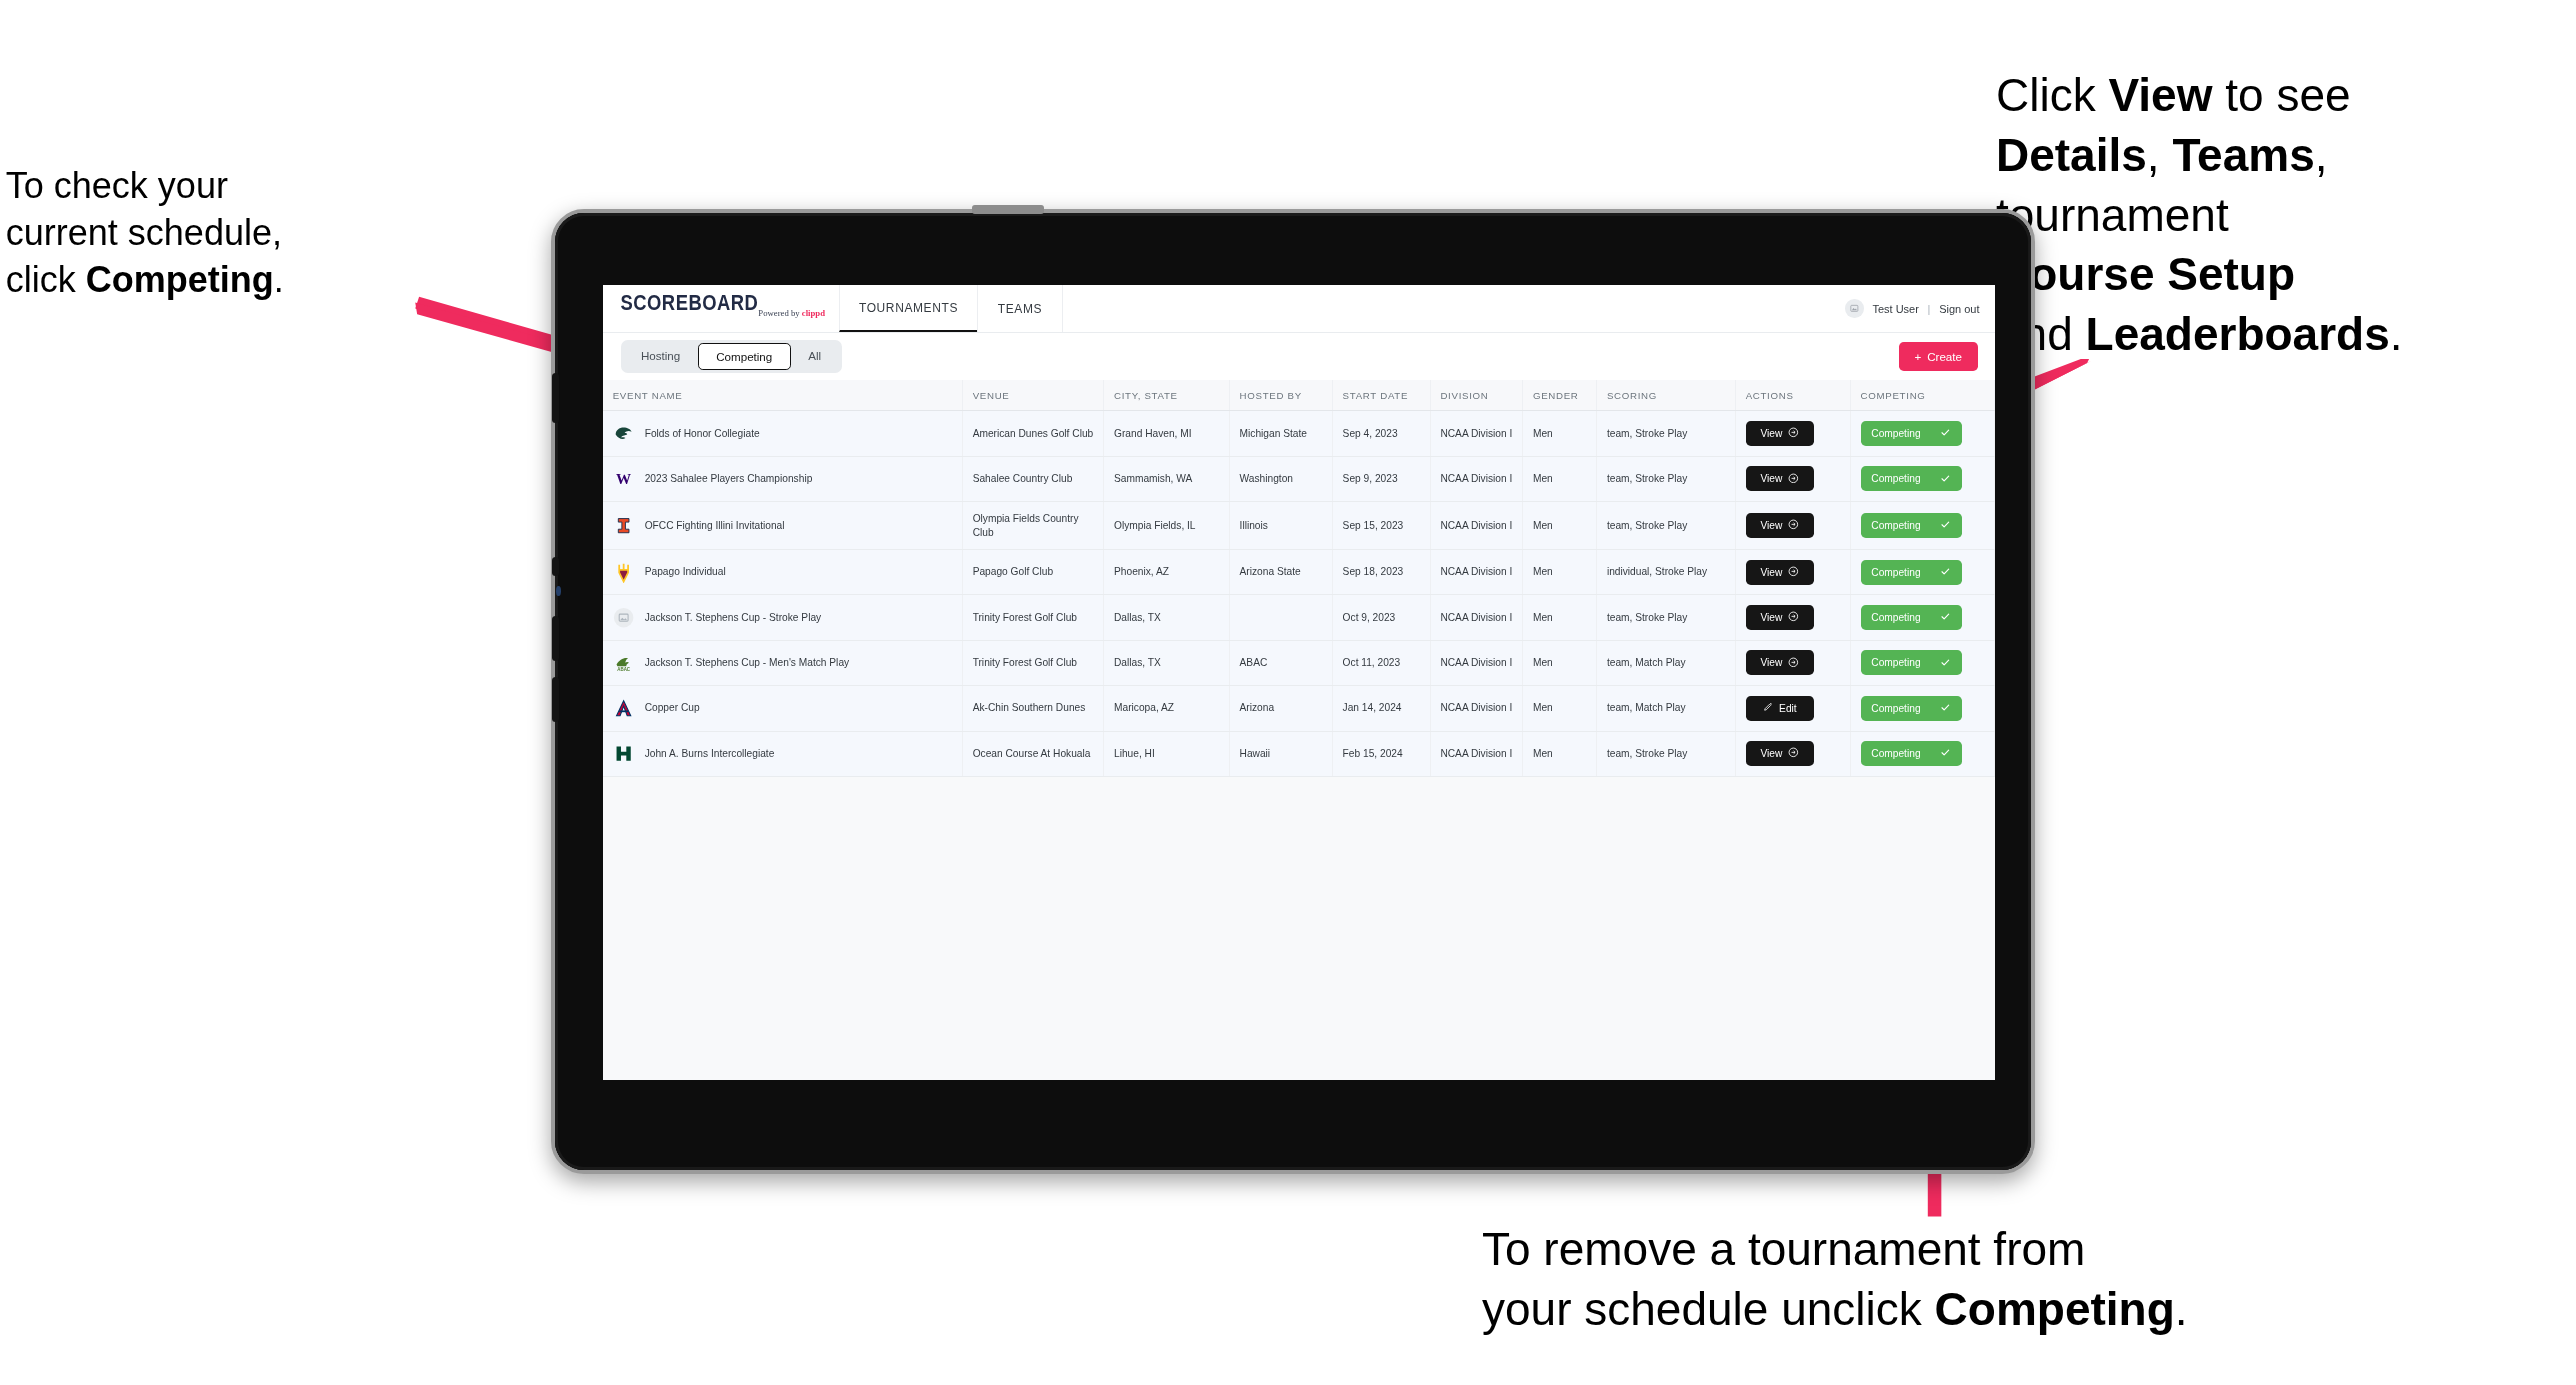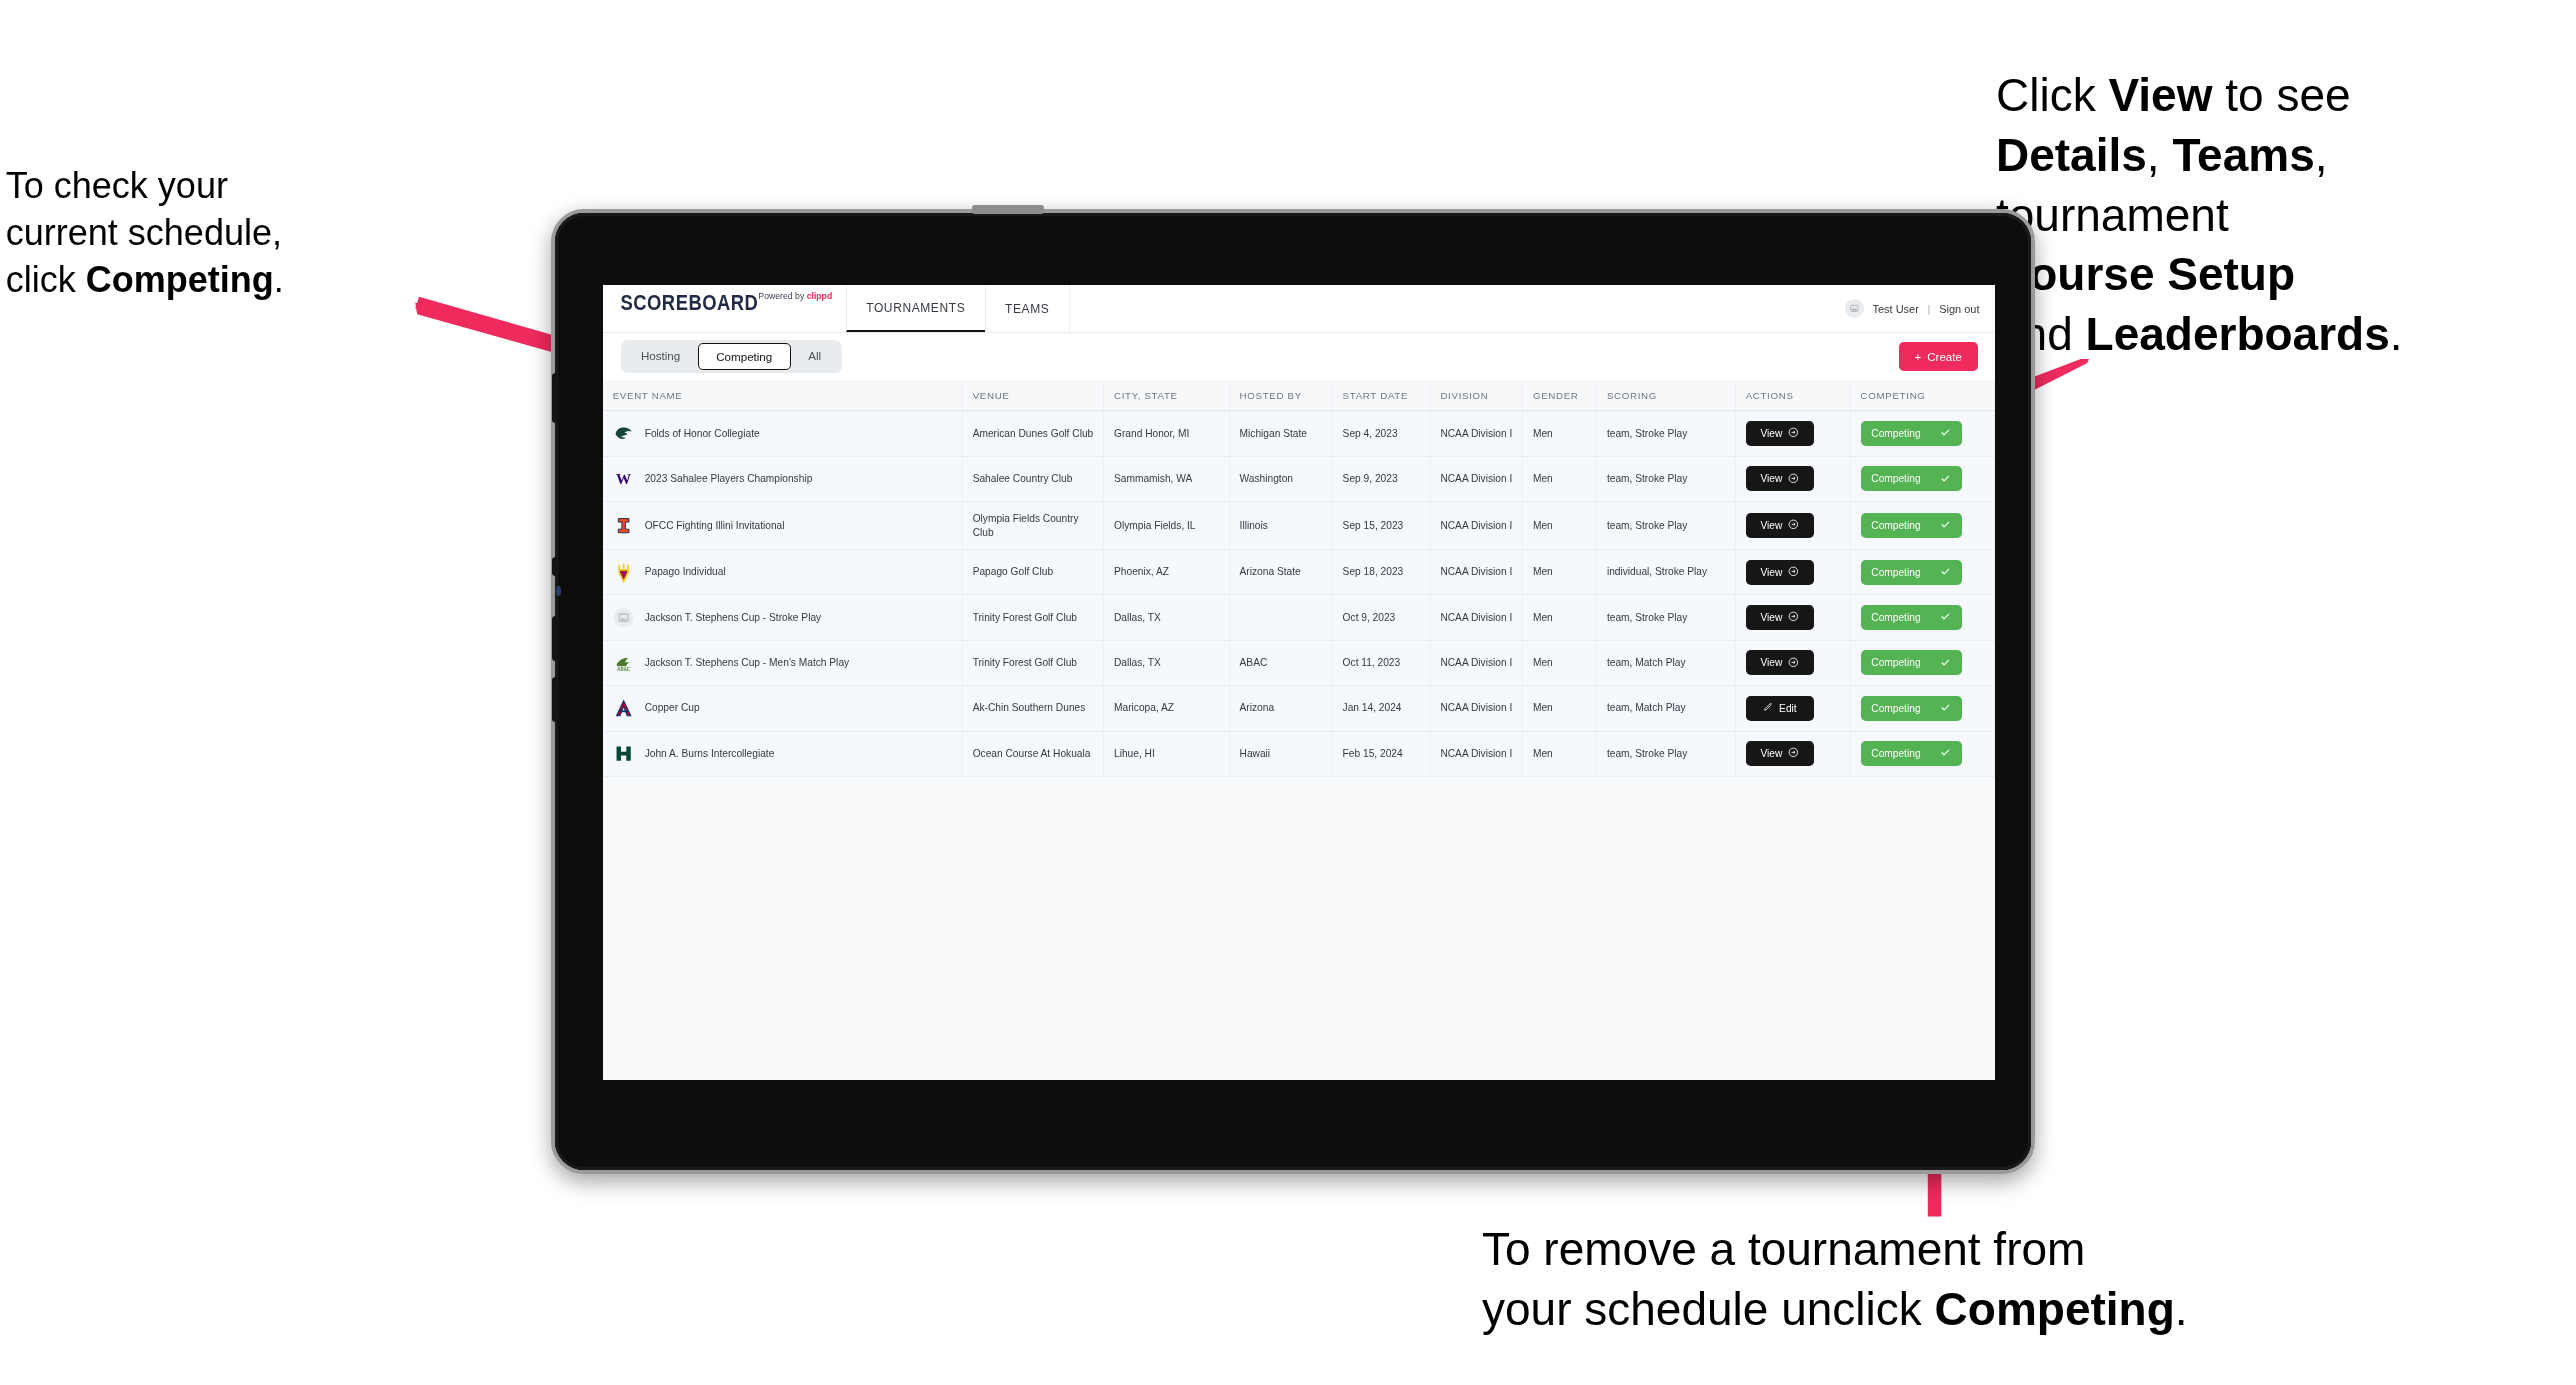--- a/index.html
+++ b/index.html
@@ -44,21 +44,21 @@
     position:absolute;left:603px;top:285px;width:1392px;height:795px;
     background:#f8f9fa;overflow:hidden;
   }
 
   
   #topnav{height:47px;background:#fff;display:flex;align-items:stretch;
           border-bottom:1px solid #e9ecef;}
   #logo-wrap{padding:4.8px 13.6px 0 17.5px;display:flex;flex-direction:row;justify-content:center;}
   #logo-main{font-size:18.4px;font-weight:bold;letter-spacing:0.5px;color:#222b45;
              font-family:"Liberation Sans",sans-serif;transform:scaleY(1.18);transform-origin:left top;}
-  #logo-sub{font-size:8.7px;color:#3b4254;margin-top:1px;}
+  #logo-sub{font-size:8.7px;color:#3b4254;margin-top:18px;font-family:Liberation Serif, serif;}
   #logo-sub .pink{color:#ef2b5e;font-weight:bold;}
   .navtab{display:flex;align-items:center;padding:0 19.4px;font-size:12px;
           color:#343a40;letter-spacing:0.6px;border-left:1px solid #eceef1;cursor:pointer;}
   .navtab.active{border-bottom:2.9px solid #111;text-align:right;}
   #navspacer{flex:1;border-left:1px solid #eceef1;}
   #user-area{display:flex;align-items:center;gap:8.7px;padding:0 15.5px;font-size:11px;color:#343a40;}
   #avatar{width:18.4px;height:18.4px;border-radius:50%;background:#e9ecef;
           display:flex;align-items:center;justify-content:center;color:#9aa0a8;font-size:8.7px;}
   .divider-pipe{color:#adb5bd;}
 
@@ -207,21 +207,21 @@
             <div class="evcell">
               <span class="logo">
                 <svg width="21.3" height="21.3" viewBox="0 0 24 24">
                   <path d="M3 13c0-5 4-8 9-8 4 0 8 2 9 5-3-2-6-1-8 1 2 0 3 1 3 2-2 1-5 1-7 3 2 0 4 0 5 1-3 2-8 1-11-4z" fill="#18453B"></path>
                 </svg>
               </span>
               <span class="evname">Folds of Honor Collegiate</span>
             </div>
           </td>
           <td>American Dunes Golf Club</td>
-          <td>Grand Honor, MI</td>
+          <td>Grand Haven, MI</td>
           <td>Michigan State</td>
           <td>Sep 4, 2023</td>
           <td>NCAA Division I</td>
           <td>Men</td>
           <td>team, Stroke Play</td>
           <td class="c-actions"><button class="btn-view">
               <span>View</span>
               <span><svg width="10.7" height="10.7" viewBox="0 0 16 16">
                   <circle cx="8" cy="8" r="6.4" fill="none" stroke="#fff" stroke-width="1.3"></circle>
                   <path d="M5.3 8h5.2M8.4 5.8L10.7 8l-2.3 2.2" fill="none" stroke="#fff" stroke-width="1.3"></path>

